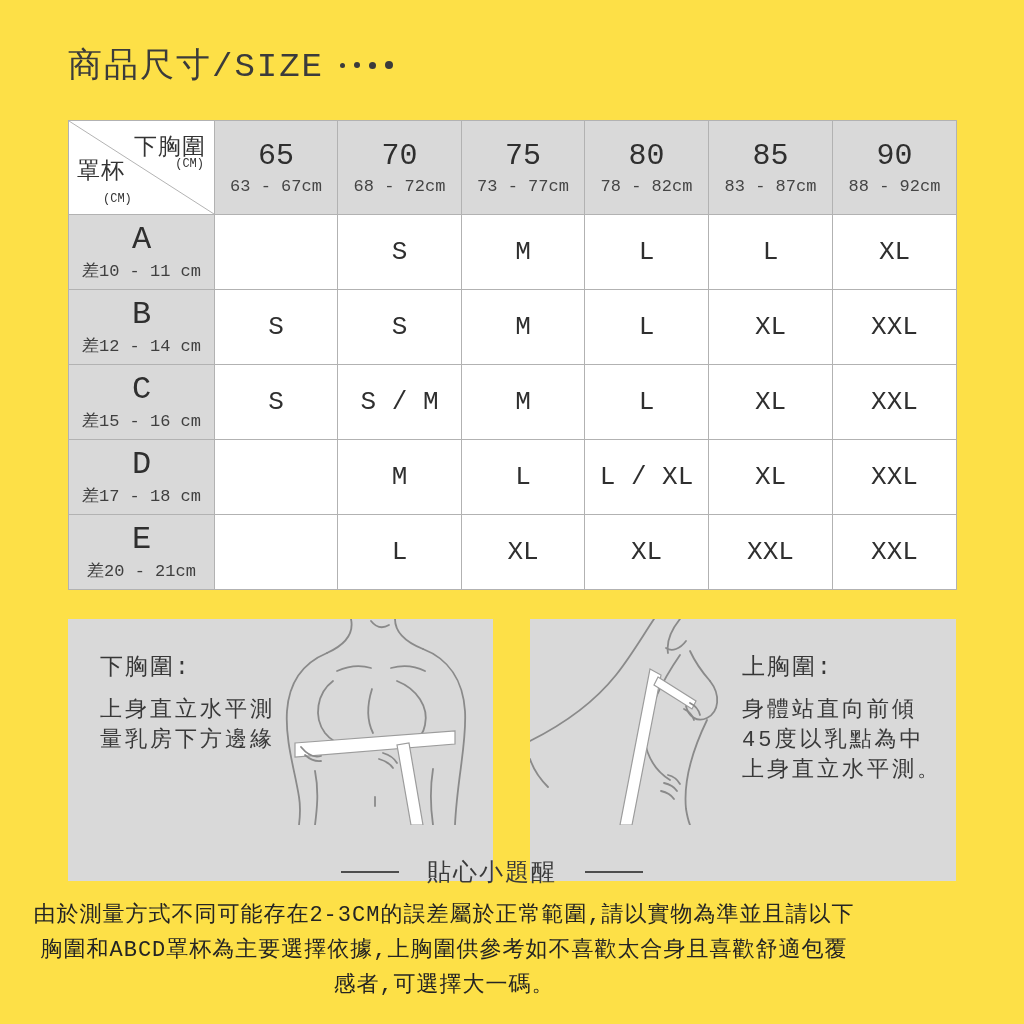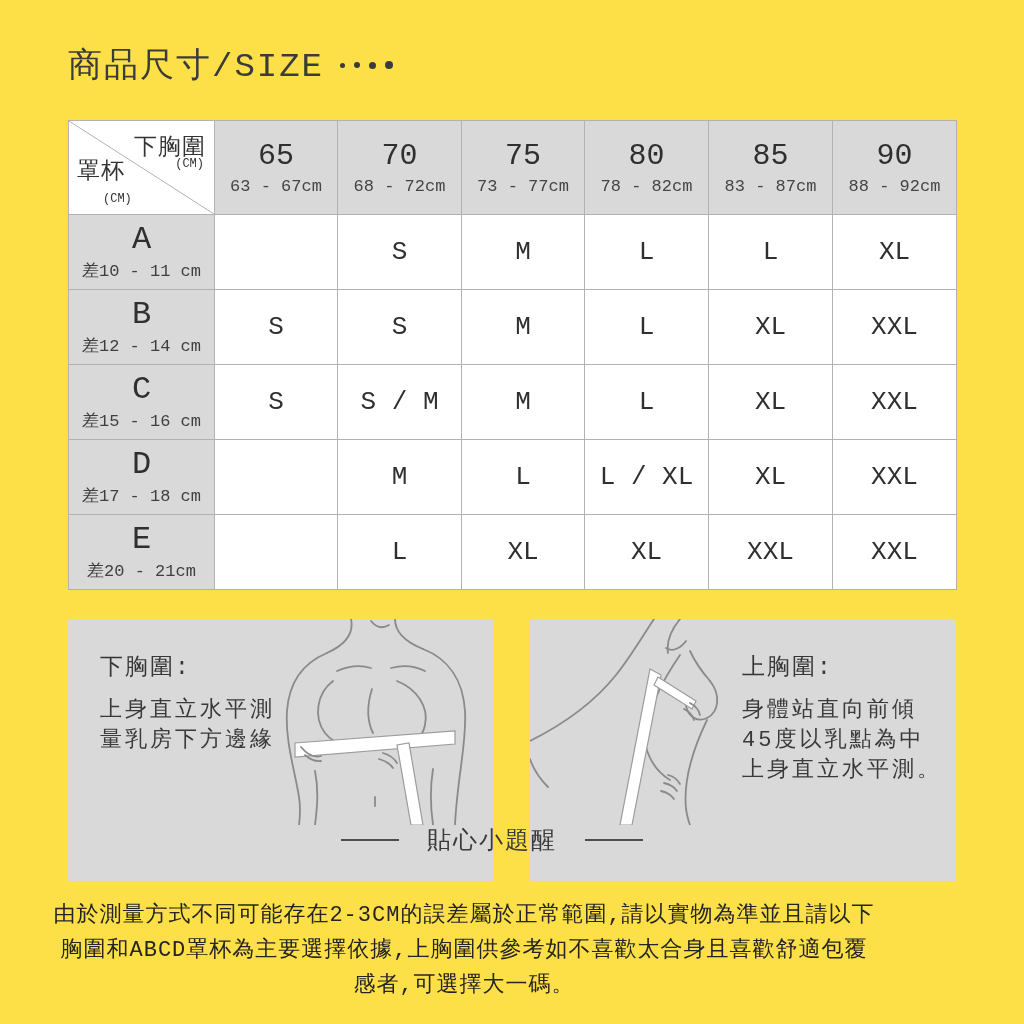--- a/index.html
+++ b/index.html
@@ -49,24 +49,24 @@
   .guide-box.right .guide-text { left:212px; top:32px; }
   .guide-title { font-size:23px; color:#363636; letter-spacing:2px; margin-bottom:14px; font-weight:500; }
   .guide-line { font-size:22px; color:#3a3a3a; letter-spacing:3px; line-height:30px; }
   .guide-art { position:absolute; top:0; z-index:1; }
   .guide-box.left  .guide-art { right:0; }
   .guide-box.right .guide-art { left:0; }
   .guide-art svg path, .guide-art svg line { fill:none; stroke:#8a8a8a; stroke-width:1.8; stroke-linecap:round; }
   .guide-art svg path.tape { fill:#ffffff; stroke:#9c9c9c; stroke-width:1.2; }
 
   
-  .notice-heading { position:absolute; left:0; top:824px; width:984px; display:flex; align-items:center; justify-content:center; gap:28px; }
+  .notice-heading { position:absolute; left:0; top:856px; width:984px; display:flex; align-items:center; justify-content:center; gap:28px; }
   .notice-heading .dash { width:58px; height:2px; background:#4d4d4d; }
   .notice-heading .txt { font-size:24px; color:#3a3a3a; letter-spacing:2px; }
-  .notice-body { position:absolute; left:0; top:898px; width:888px; text-align:center;margin-left:20px; }
+  .notice-body { position:absolute; left:0; top:898px; width:888px; text-align:center; }
   .notice-body p { font-size:22px; line-height:35px; color:#242424; letter-spacing:1px; font-weight:500; }
 </style>
 </head>
 <body>
 
 <div class="page">
 
   <div class="title-row">
     <span class="page-title">商品尺寸/SIZE</span>
     <span class="title-dots">

